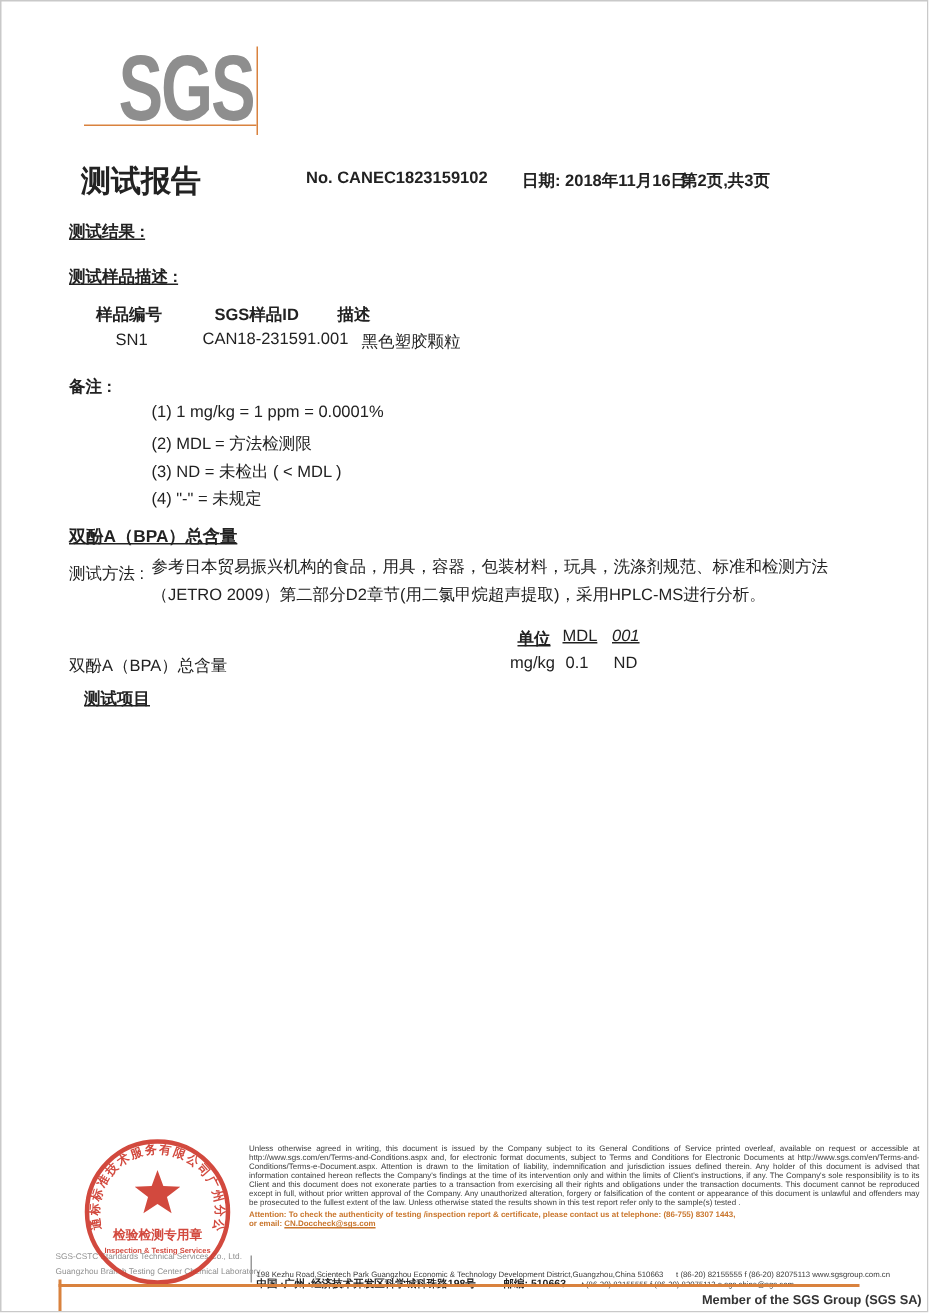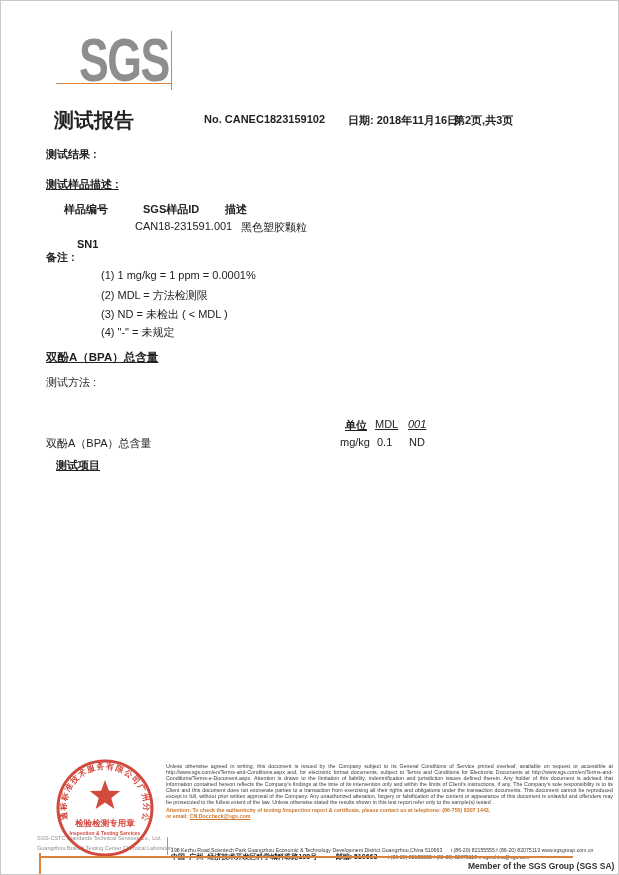--- a/index.html
+++ b/index.html
@@ -47,40 +47,41 @@
 
   <div class="abs logo-text" style="left:78px; top:28px;">SGS</div>
   <div class="abs orange-h" style="left:55px; top:82px; width:115px;"></div>
   <div class="abs orange-v" style="left:170px; top:30px; height:59px;"></div>
 
   <div class="abs doc-title" style="left:53px; top:106px;">测试报告</div>
   <div class="abs hdr" style="left:203px; top:112px;">No. CANEC1823159102</div>
   <div class="abs hdr" style="left:347px; top:112px;">日期: 2018年11月16日</div>
   <div class="abs hdr" style="left:453px; top:112px;">第2页,共3页</div>
 
-  <div class="abs lbl" style="left:45px; top:146px;">测试结果 :</div>
+  <div class="abs lbl" style="left:45px; top:146px;text-decoration:underline;">测试结果 :</div>
 
   <div class="abs lbl lbl-u" style="left:45px; top:176px;">测试样品描述 :</div>
 
   <div class="abs body-txt bold" style="left:63px; top:201px;">样品编号</div>
   <div class="abs body-txt bold" style="left:142px; top:201px;">SGS样品ID</div>
   <div class="abs body-txt bold" style="left:224px; top:201px;">描述</div>
 
-  <div class="abs body-txt" style="left:76px; top:237px;font-weight:bold;">SN1</div>
+  <div class="abs body-txt" style="left:76px; top:220px;">SN1</div>
   <div class="abs body-txt" style="left:134px; top:219px;">CAN18-231591.001</div>
   <div class="abs body-txt" style="left:240px; top:219px;">黑色塑胶颗粒</div>
 
   <div class="abs lbl" style="left:45px; top:249px;">备注 :</div>
   <div class="abs body-txt" style="left:100px; top:268px;">(1) 1 mg/kg = 1 ppm = 0.0001%</div>
   <div class="abs body-txt" style="left:100px; top:287px;">(2) MDL = 方法检测限</div>
   <div class="abs body-txt" style="left:100px; top:306px;">(3) ND = 未检出 ( &lt; MDL )</div>
   <div class="abs body-txt" style="left:100px; top:324px;">(4) "-" = 未规定</div>
 
   <div class="abs lbl lbl-u" style="left:45px; top:349px; font-size:11.5px;">双酚A（BPA）总含量</div>
   <div class="abs body-txt" style="left:45px; top:374px;">测试方法 :</div>
+  <div class="abs method-para" style="left:100px; top:368px;">参考日本贸易振兴机构的食品，用具，容器，包装材料，玩具，洗涤剂规范、标准和检测方法（JETRO 2009）第二部分D2章节(用二氯甲烷超声提取)，采用HPLC-MS进行分析。</div>
 
   <div class="abs body-txt bold underline" style="left:55px; top:417px;margin-top:40px;">测试项目</div>
   <div class="abs body-txt bold underline" style="left:344px; top:417px;">单位</div>
   <div class="abs body-txt underline" style="left:374px; top:417px;">MDL</div>
   <div class="abs body-txt italic underline" style="left:407px; top:417px;">001</div>
 
   <div class="abs body-txt" style="left:45px; top:435px;">双酚A（BPA）总含量</div>
   <div class="abs body-txt" style="left:339px; top:435px;">mg/kg</div>
   <div class="abs body-txt" style="left:376px; top:435px;">0.1</div>
   <div class="abs body-txt" style="left:408px; top:435px;">ND</div>

